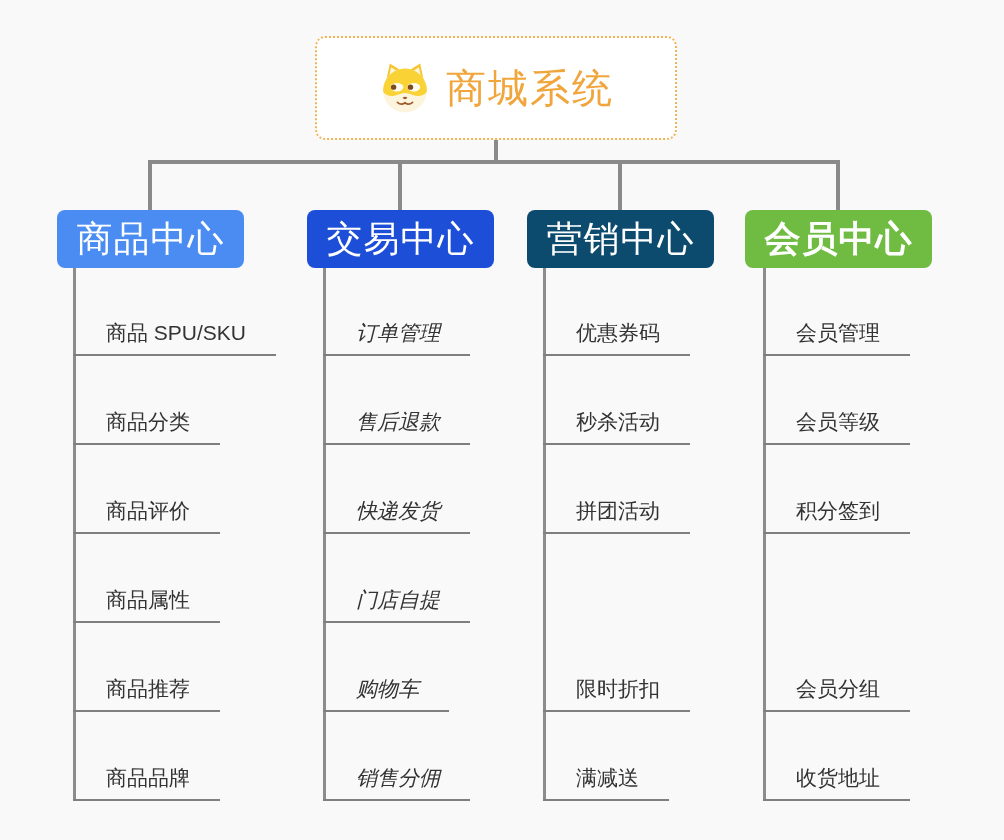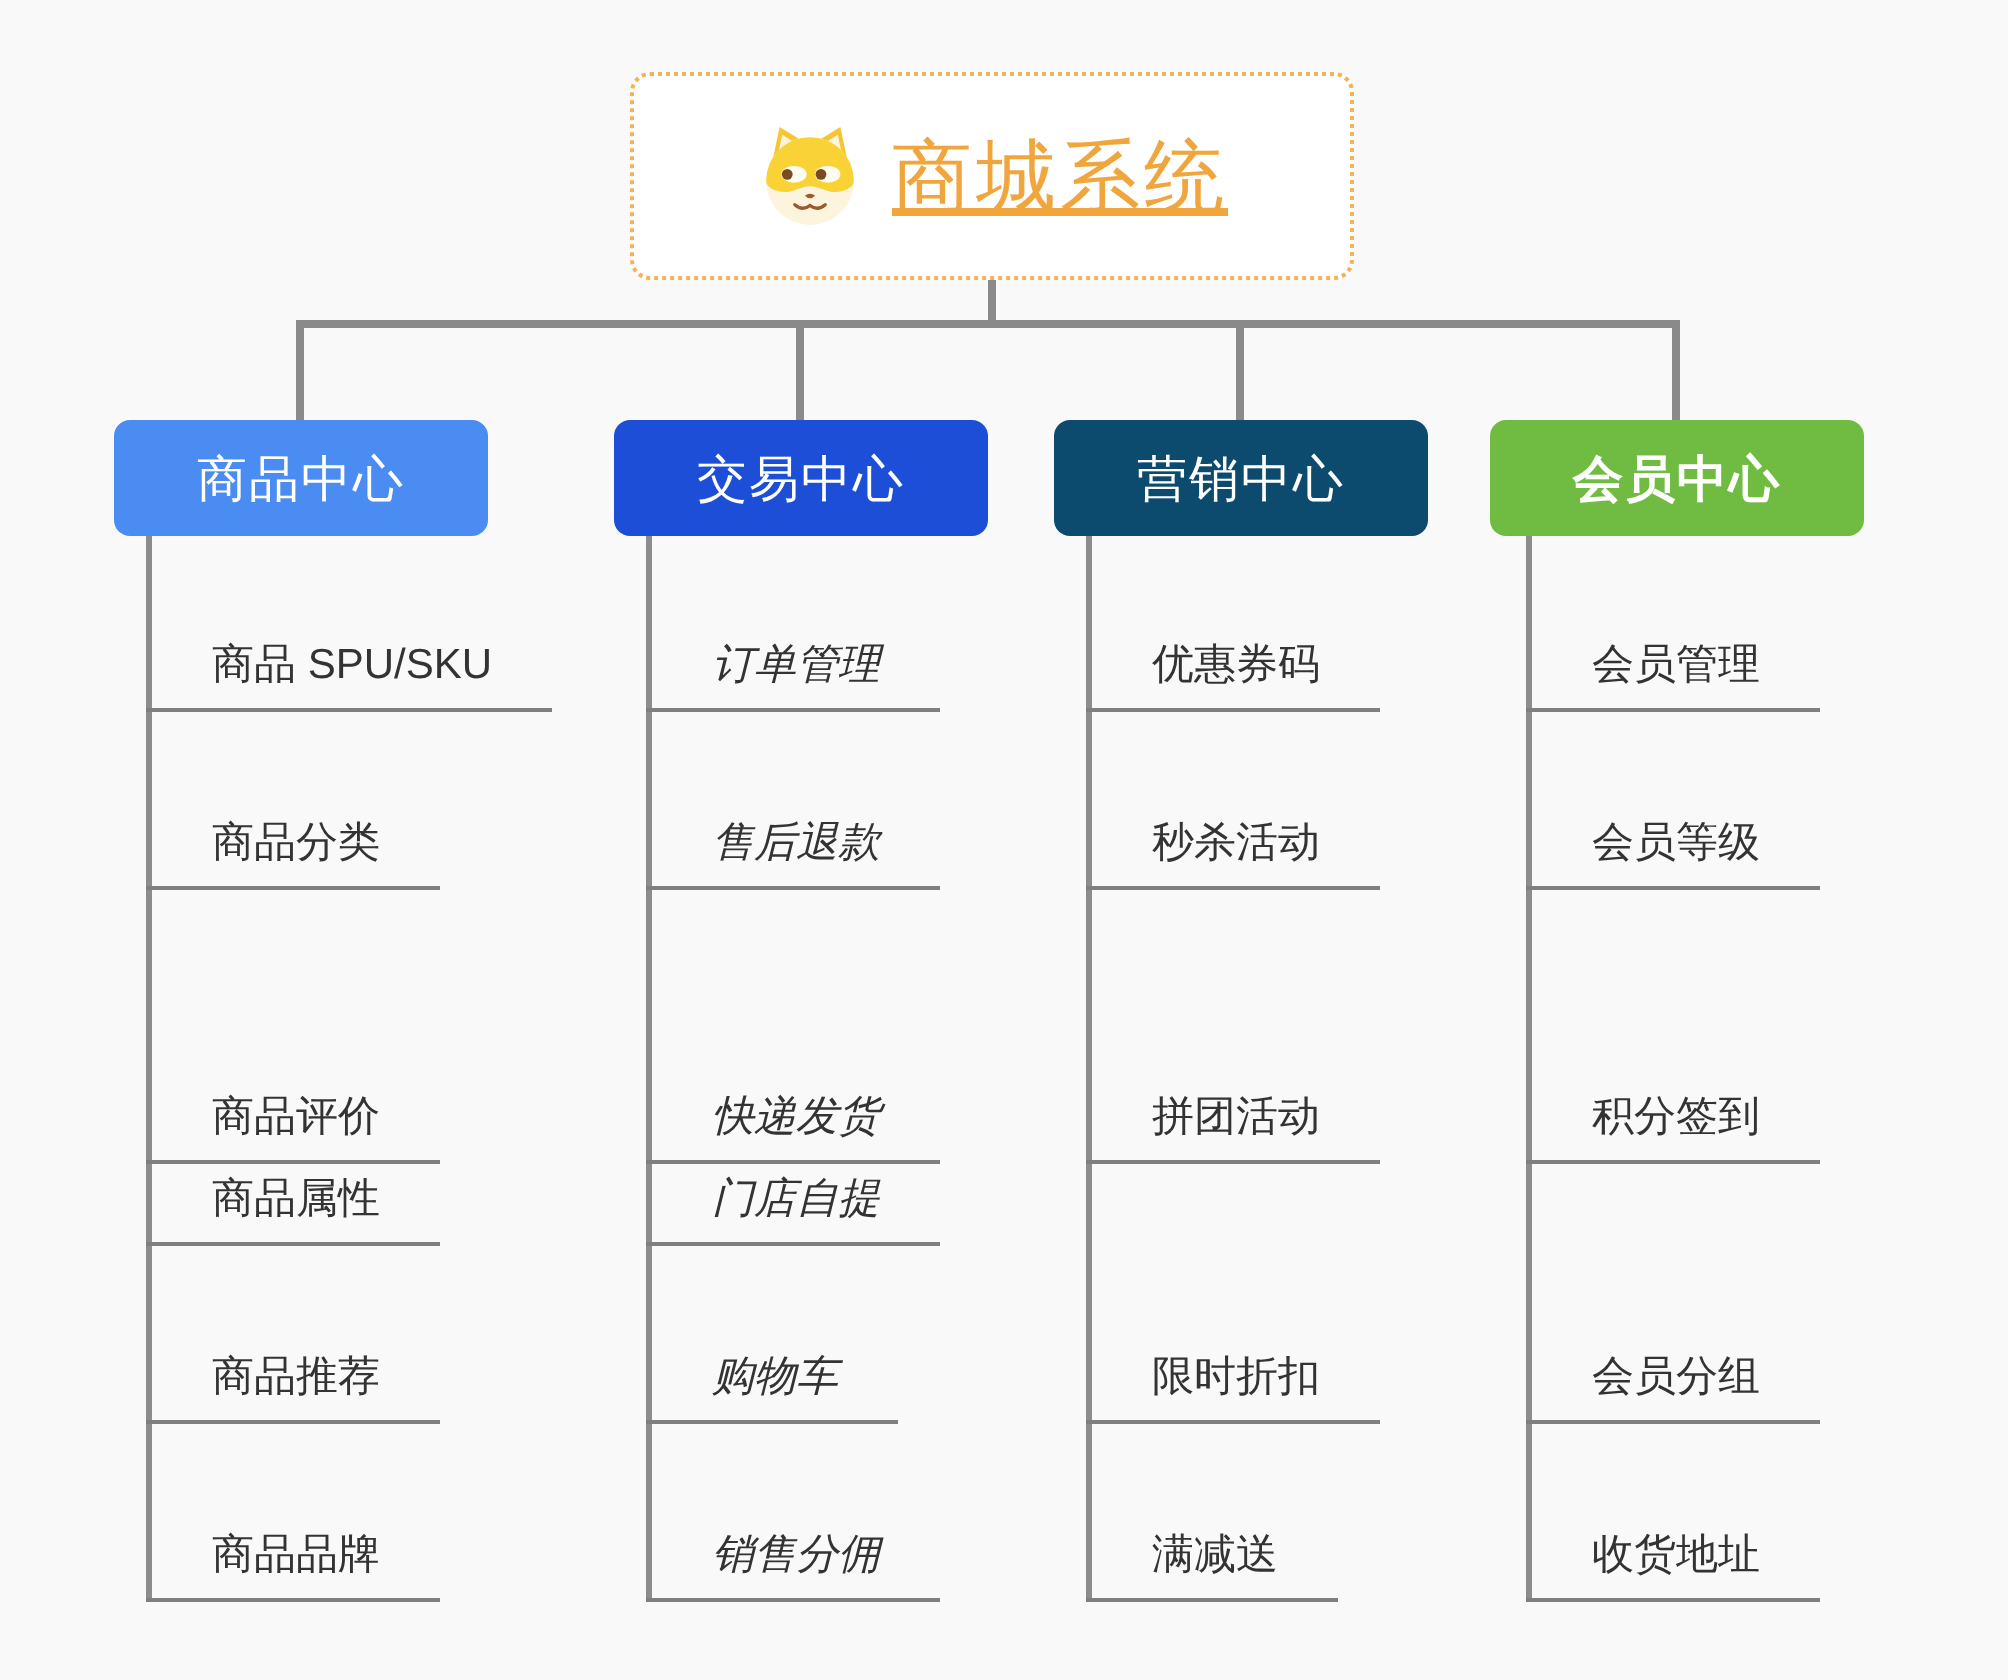--- a/index.html
+++ b/index.html
@@ -17,41 +17,41 @@
     width: 362px; height: 104px;
     background: #ffffff;
     border: 2px dotted #f4b254;
     border-radius: 10px;
     box-sizing: border-box;
     display: flex; align-items: center; justify-content: center;
     gap: 14px;
   }
   .root-title {
     font-size: 40px; letter-spacing: 2px;
-    color: #f0a63c; white-space: nowrap; text-decoration: underline;
+    color: #f0a63c; white-space: nowrap;
   }
   .root-icon { width: 54px; height: 54px; flex: 0 0 auto; }
 
   
   .connector { position: absolute; background: #8a8a8a; }
   .conn-root-drop { left: 494px; top: 140px; width: 4px; height: 24px; }
   .conn-hline     { left: 148px; top: 160px; width: 692px; height: 4px; }
   .conn-drop      { top: 160px; width: 4px; height: 52px; }
   .conn-drop-1 { left: 148px; }
   .conn-drop-2 { left: 398px; }
   .conn-drop-3 { left: 618px; }
   .conn-drop-4 { left: 836px; }
 
   
   .branch-node {
     position: absolute; top: 210px;
     width: 187px; height: 58px;
     border-radius: 8px;
     display: flex; align-items: center; justify-content: center;
-    color: #ffffff; font-size: 25px; letter-spacing: 1px;
+    color: #ffffff; font-size: 36px; letter-spacing: 1px;
     white-space: nowrap;
   }
   .branch-pos-1 { left: 57px;  }
   .branch-pos-2 { left: 307px; }
   .branch-pos-3 { left: 527px; }
   .branch-pos-4 { left: 745px; }
 
   
   .column { position: absolute; top: 0; width: 240px; height: 840px; }
   .col-1 { left: 73px;  }
@@ -65,21 +65,21 @@
   .leaf {
     position: absolute; left: 0;
     display: inline-block;
     padding: 0 30px 10px 33px;
     border-bottom: 2px solid #7f7f7f;
     font-size: 21px; line-height: 22px;
     color: #333333; white-space: nowrap;
   }
   .leaf-row-1 { top: 322px; }
   .leaf-row-2 { top: 411px; }
-  .leaf-row-3 { top: 500px; margin-top: 48px; }
+  .leaf-row-3 { top: 500px; }
   .leaf-row-4 { top: 589px; }
   .leaf-row-5 { top: 678px; }
   .leaf-row-6 { top: 767px; }
 </style>
 </head>
 <body>
 
 <div class="canvas">
 
   <div class="connector conn-root-drop" style="background-color: rgb(138, 138, 138);"></div>

